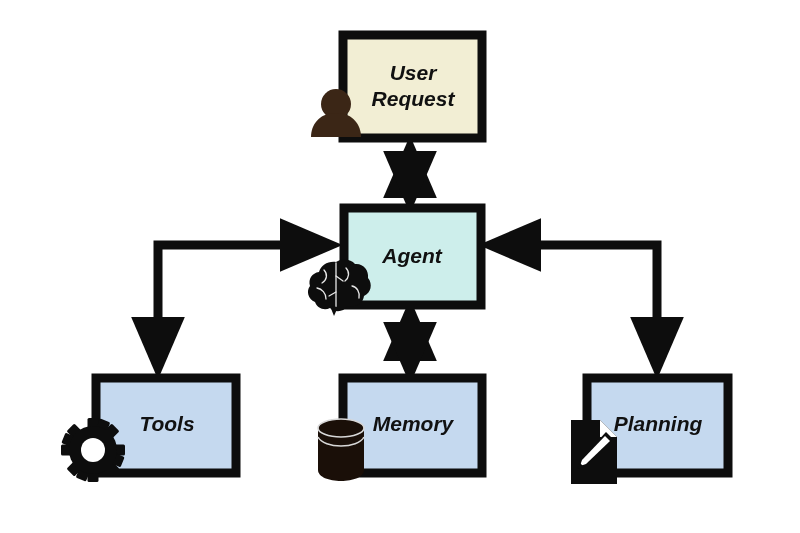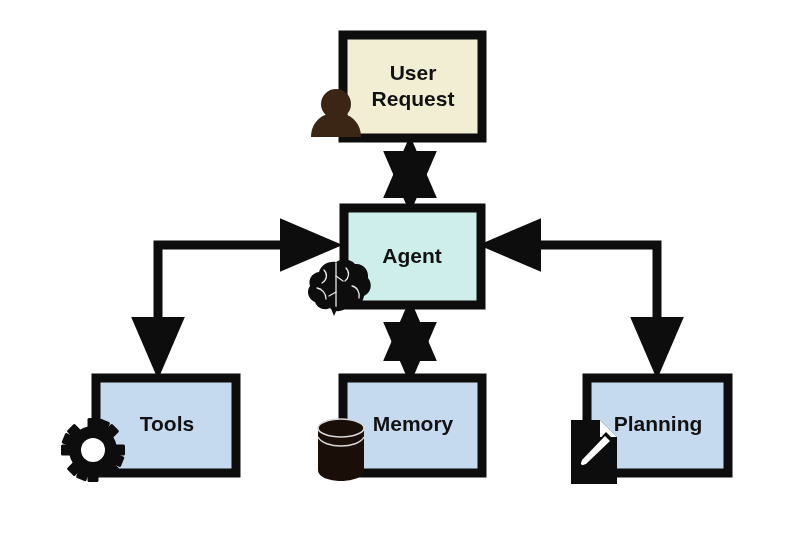--- a/index.html
+++ b/index.html
@@ -12,20 +12,21 @@
     width: 800px;
     height: 533px;
     overflow: hidden;
     font-family: "Liberation Sans", sans-serif;
   }
   #diagram-root {
     position: relative;
     width: 800px;
     height: 533px;
     background: #86efac;
+    font-style: italic;
   }
   svg#diagram-canvas {
     display: block;
     width: 800px;
     height: 533px;
   }
   .node-label {
     font-family: "Liberation Sans", sans-serif;
     font-weight: bold;
     font-size: 21px;

